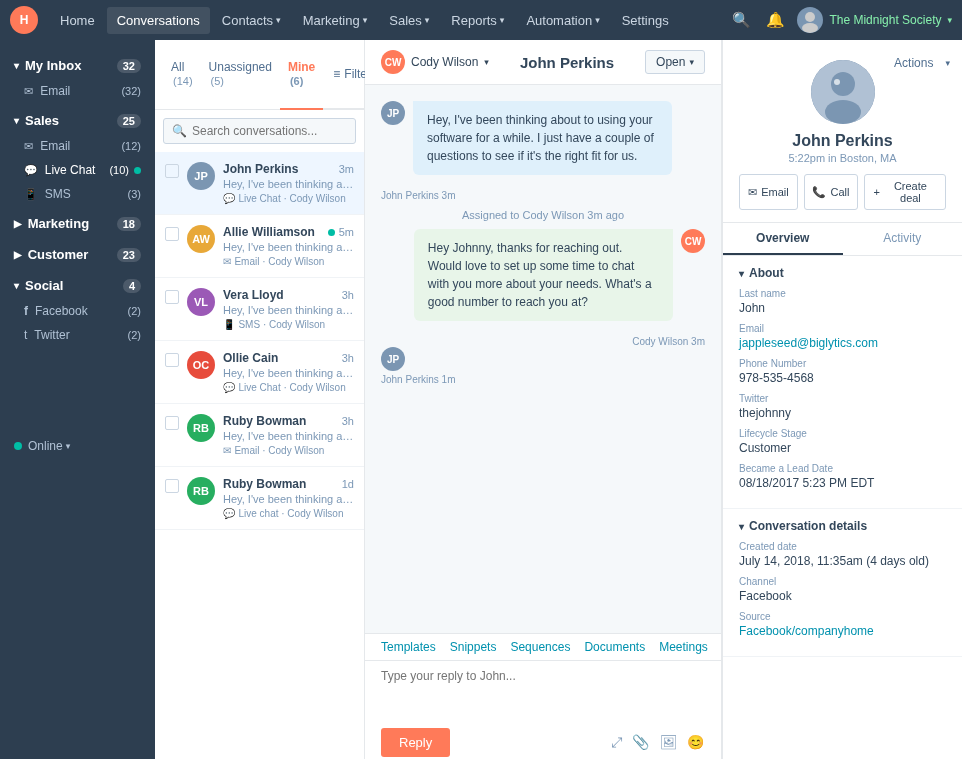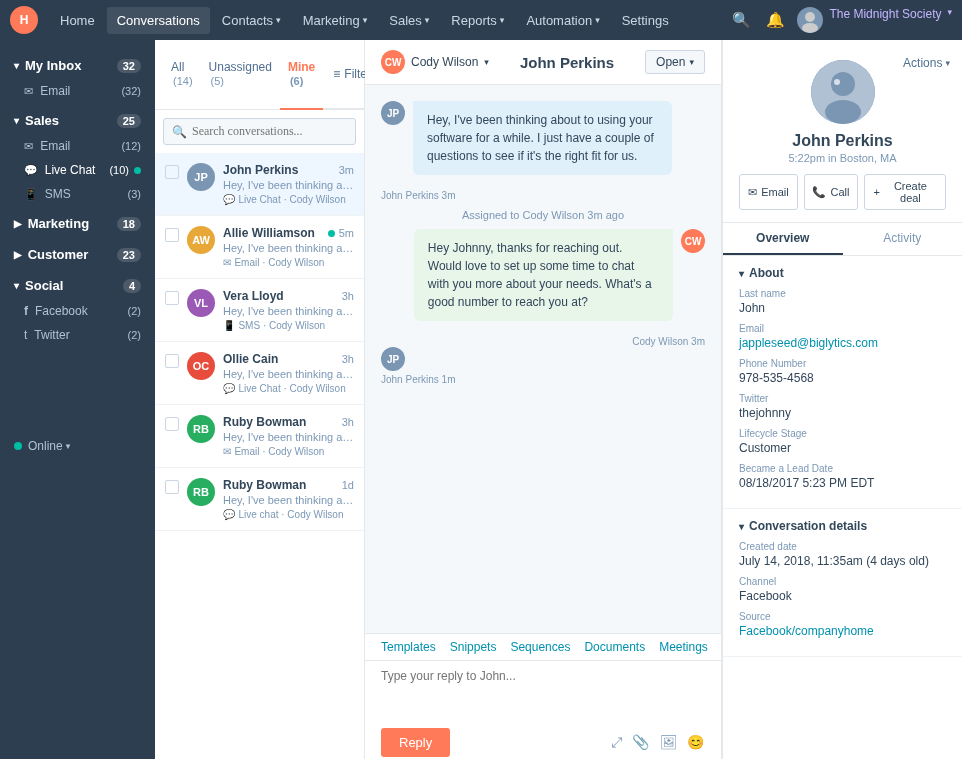--- a/index.html
+++ b/index.html
@@ -7,21 +7,21 @@
 
     
     .top-nav { background: #2d3e50; display: flex; align-items: center; height: 40px; padding: 0 10px; color: #fff; flex-shrink: 0; }
     .top-nav .logo { width: 28px; height: 28px; background: #ff7a59; border-radius: 50%; display: flex; align-items: center; justify-content: center; margin-right: 12px; font-weight: bold; font-size: 12px; color: white; }
     .top-nav .nav-items { display: flex; align-items: center; gap: 2px; flex: 1; }
     .top-nav .nav-item { color: #cbd6e2; padding: 6px 10px; border-radius: 3px; cursor: pointer; font-size: 13px; display: flex; align-items: center; gap: 3px; }
     .top-nav .nav-item:hover, .top-nav .nav-item.active { background: rgba(255,255,255,0.1); color: #fff; }
     .top-nav .nav-item .chevron { font-size: 9px; }
     .top-nav .nav-right { display: flex; align-items: center; gap: 8px; }
     .top-nav .nav-icon { color: #cbd6e2; cursor: pointer; font-size: 15px; padding: 4px; }
-    .top-nav .user-badge { display: flex; gap: 6px; color: #c4b5fd; cursor: pointer; font-size: 12px; }
+    .top-nav .user-badge { display: flex; align-items: center; gap: 6px; color: #86efac; cursor: pointer; font-size: 12px; }
     .top-nav .user-avatar { width: 26px; height: 26px; border-radius: 50%; background: #7b96b2; display: flex; align-items: center; justify-content: center; overflow: hidden; }
 
     
     .main-layout { display: flex; height: calc(100vh - 40px); }
 
     
     .left-sidebar { width: 155px; background: #2d3e50; color: #cbd6e2; flex-shrink: 0; overflow-y: auto; padding: 12px 0; }
     .sidebar-section { margin-bottom: 4px; }
     .sidebar-section-header { display: flex; align-items: center; padding: 6px 14px; cursor: pointer; font-size: 13px; font-weight: 600; color: #fff; }
     .sidebar-section-header .caret { margin-right: 6px; font-size: 10px; }
@@ -36,21 +36,21 @@
 
     
     .conv-list { width: 210px; background: #fff; border-right: 1px solid #e5e8eb; flex-shrink: 0; display: flex; flex-direction: column; }
     .conv-tabs { display: flex; border-bottom: 1px solid #e5e8eb; padding: 0 8px; }
     .conv-tab { padding: 20px 8px; font-size: 12px; cursor: pointer; color: #516f90; border-bottom: 2px solid transparent; margin-bottom: -1px; }
     .conv-tab.active { color: #ff7a59; border-bottom-color: #ff7a59; font-weight: 600; }
     .conv-tab .tab-count { font-size: 11px; color: #7c98b6; margin-left: 2px; }
     .conv-filter { display: flex; align-items: center; padding: 8px 10px; border-bottom: 1px solid #e5e8eb; color: #516f90; font-size: 12px; cursor: pointer; }
     .conv-filter .filter-icon { margin-right: 4px; }
     .conv-search { display: flex; align-items: center; background: #f5f8fa; margin: 8px; border-radius: 3px; border: 1px solid #cbd6e2; padding: 5px 8px; }
-    .conv-search input { border: none; background: transparent; font-size: 12px; color: #33475b; width: 100%; outline: none; font-family: Liberation Serif, serif; }
+    .conv-search input { border: none; background: transparent; font-size: 12px; color: #33475b; width: 100%; outline: none; }
     .conv-search .search-icon { color: #7c98b6; margin-right: 5px; font-size: 12px; }
     .conv-items { overflow-y: auto; flex: 1; }
     .conv-item { display: flex; padding: 10px 10px; border-bottom: 1px solid #f0f3f6; cursor: pointer; align-items: flex-start; }
     .conv-item.selected { background: #eef6ff; }
     .conv-item .check { width: 14px; height: 14px; border: 1px solid #cbd6e2; border-radius: 2px; margin-right: 8px; flex-shrink: 0; margin-top: 2px; }
     .conv-item .avatar { width: 28px; height: 28px; border-radius: 50%; margin-right: 8px; flex-shrink: 0; display: flex; align-items: center; justify-content: center; font-size: 11px; font-weight: bold; color: white; }
     .conv-item .content { flex: 1; min-width: 0; }
     .conv-item .name-row { display: flex; justify-content: space-between; align-items: center; }
     .conv-item .name { font-weight: 600; font-size: 12px; color: #33475b; }
     .conv-item .time { font-size: 11px; color: #7c98b6; }
@@ -83,21 +83,21 @@
     .conv-reply-footer { display: flex; align-items: center; padding: 8px 16px 2px; background: #fff; }
     .reply-btn { background: #ff7a59; color: white; border: none; border-radius: 3px; padding: 7px 18px; font-size: 13px; font-weight: 500; cursor: pointer; }
     .reply-icons { display: flex; gap: 10px; margin-left: auto; color: #7c98b6; font-size: 14px; }
 
     
     .right-panel { width: 240px; background: #fff; flex-shrink: 0; overflow-y: auto; border-left: 1px solid #e5e8eb; }
     .rp-header { display: flex; flex-direction: column; align-items: center; padding: 20px 16px 12px; border-bottom: 1px solid #e5e8eb; position: relative; }
     .rp-avatar { width: 64px; height: 64px; border-radius: 50%; background: #7b96b2; display: flex; align-items: center; justify-content: center; overflow: hidden; margin-bottom: 8px; }
     .rp-name { font-size: 16px; font-weight: 600; color: #33475b; text-align: center; }
     .rp-subtitle { font-size: 11px; color: #7c98b6; margin-top: 2px; }
-    .actions-btn { position: absolute; top: 16px; right: 12px; font-size: 12px; color: #516f90; cursor: pointer; display: flex; align-items: center; gap: 3px; }
+    .actions-btn { position: absolute; top: 16px; right: 12px; font-size: 12px; color: #516f90; cursor: pointer; display: flex; align-items: center; gap: 12px; }
     .rp-actions { display: flex; gap: 6px; margin-top: 10px; }
     .rp-action-btn { display: flex; align-items: center; gap: 4px; border: 1px solid #cbd6e2; border-radius: 3px; padding: 5px 8px; font-size: 11px; cursor: pointer; color: #33475b; background: #fff; }
     .rp-tabs { display: flex; border-bottom: 1px solid #e5e8eb; }
     .rp-tab { flex: 1; text-align: center; padding: 8px; font-size: 12px; cursor: pointer; color: #7c98b6; border-bottom: 2px solid transparent; }
     .rp-tab.active { color: #33475b; border-bottom-color: #2d3e50; font-weight: 600; }
     .rp-section { padding: 10px 16px; border-bottom: 1px solid #f0f3f6; }
     .rp-section-header { display: flex; align-items: center; font-weight: 600; font-size: 12px; color: #33475b; margin-bottom: 8px; cursor: pointer; }
     .rp-section-header .caret { margin-right: 5px; font-size: 10px; }
     .rp-field { margin-bottom: 8px; }
     .rp-field-label { font-size: 10px; color: #7c98b6; margin-bottom: 2px; }

